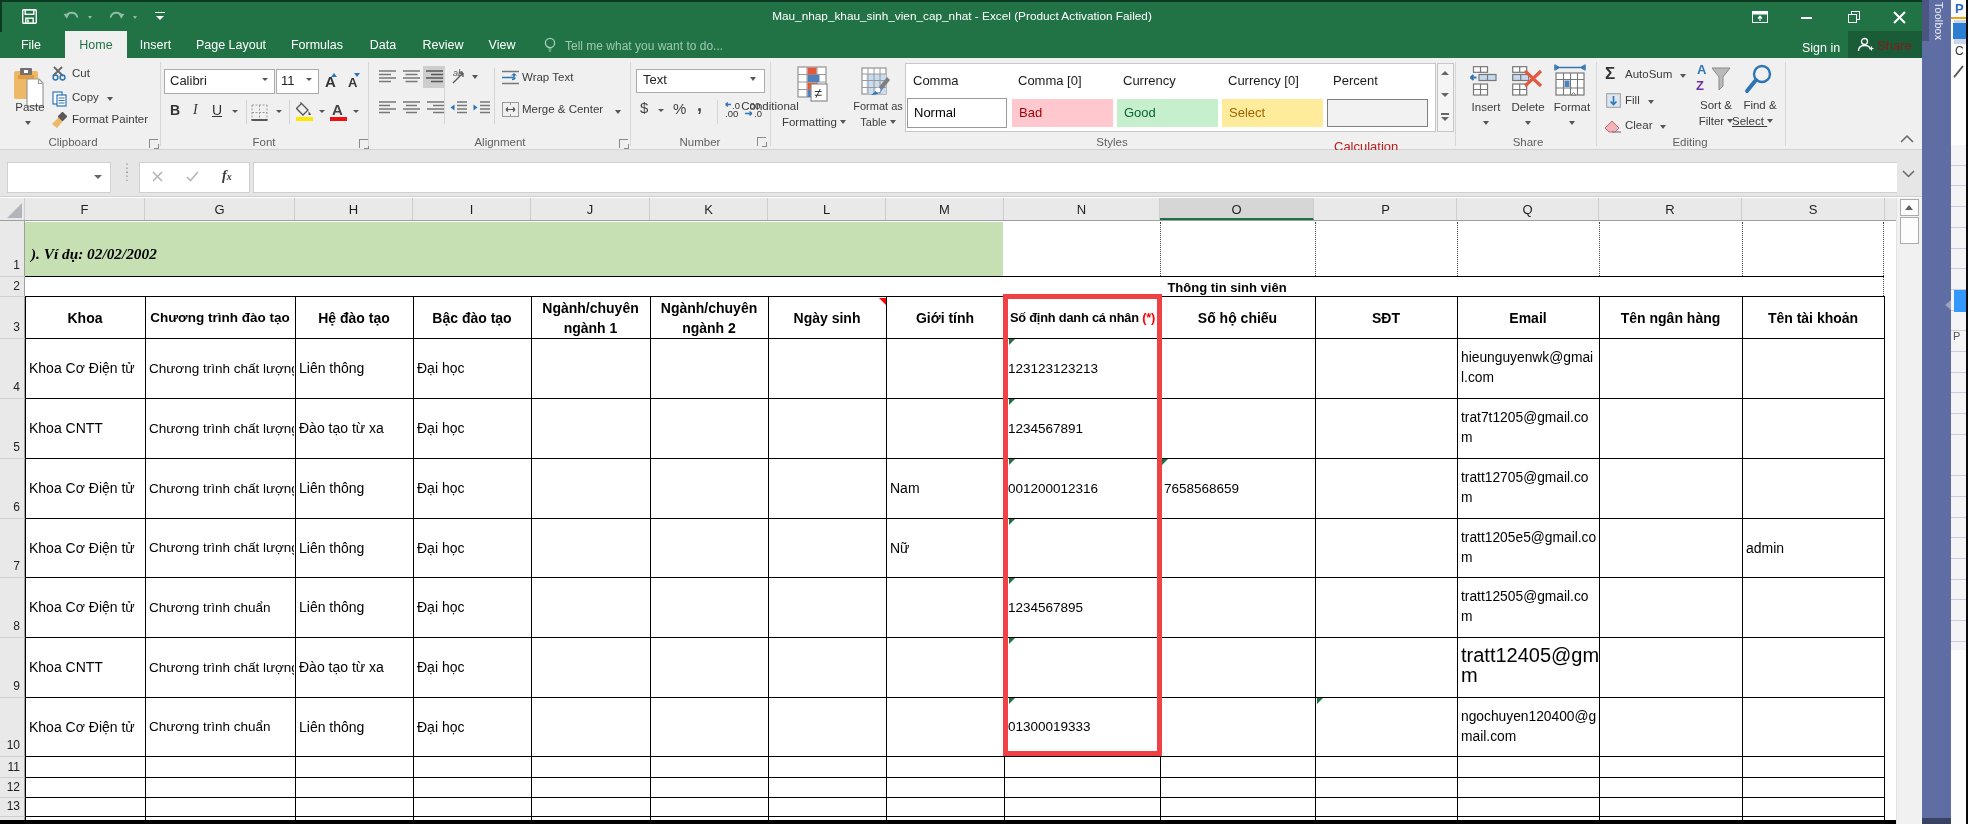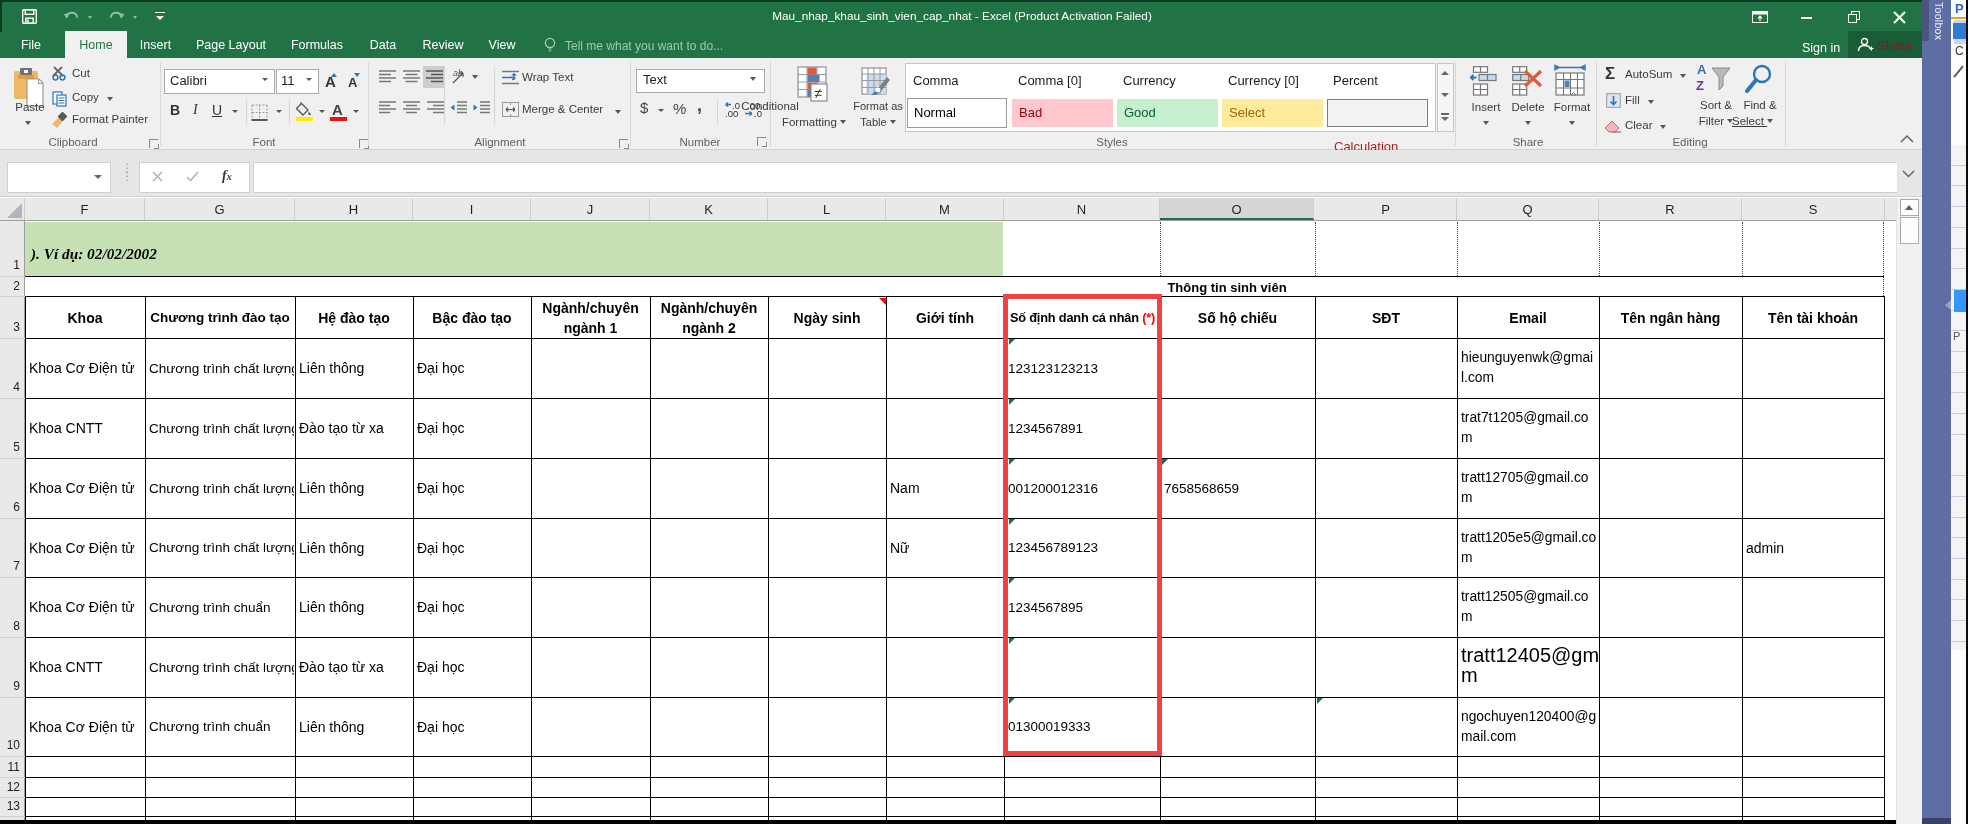--- a/index.html
+++ b/index.html
@@ -527,21 +527,20 @@
   <div class="cell" style="left:890px;top:458px;width:112px;height:60px;">Nam</div>
   <div class="cell" style="left:1008px;top:458px;width:149px;height:60px;font-size:13.5px;">001200012316</div>
   <div class="cell" style="left:1164px;top:458px;width:149px;height:60px;font-size:13.5px;">7658568659</div>
   <div class="cell" style="left:1461px;top:458px;width:137px;height:60px;line-height:20px;font-size:13.8px;">tratt12705@gmail.co<br>m</div>
 
   <div class="cell" style="left:29px;top:518px;width:114px;height:59px;">Khoa Cơ Điện tử</div>
   <div class="cell" style="left:149px;top:518px;width:145px;height:59px;font-size:13.5px;">Chương trình chất lượng</div>
   <div class="cell" style="left:299px;top:518px;width:112px;height:59px;">Liên thông</div>
   <div class="cell" style="left:417px;top:518px;width:112px;height:59px;">Đại học</div>
   <div class="cell" style="left:890px;top:518px;width:112px;height:59px;">Nữ</div>
-  <div class="cell" style="left:1008px;top:518px;width:149px;height:59px;font-size:13.5px;">123456789123</div>
   <div class="cell" style="left:1461px;top:518px;width:137px;height:59px;line-height:20px;font-size:13.8px;">tratt1205e5@gmail.co<br>m</div>
   <div class="cell" style="left:1746px;top:518px;width:135px;height:59px;">admin</div>
 
   <div class="cell" style="left:29px;top:577px;width:114px;height:60px;">Khoa Cơ Điện tử</div>
   <div class="cell" style="left:149px;top:577px;width:145px;height:60px;font-size:13.5px;">Chương trình chuẩn</div>
   <div class="cell" style="left:299px;top:577px;width:112px;height:60px;">Liên thông</div>
   <div class="cell" style="left:417px;top:577px;width:112px;height:60px;">Đại học</div>
   <div class="cell" style="left:1008px;top:577px;width:149px;height:60px;font-size:13.5px;">1234567895</div>
   <div class="cell" style="left:1461px;top:577px;width:137px;height:60px;line-height:20px;font-size:13.8px;">tratt12505@gmail.co<br>m</div>
 

